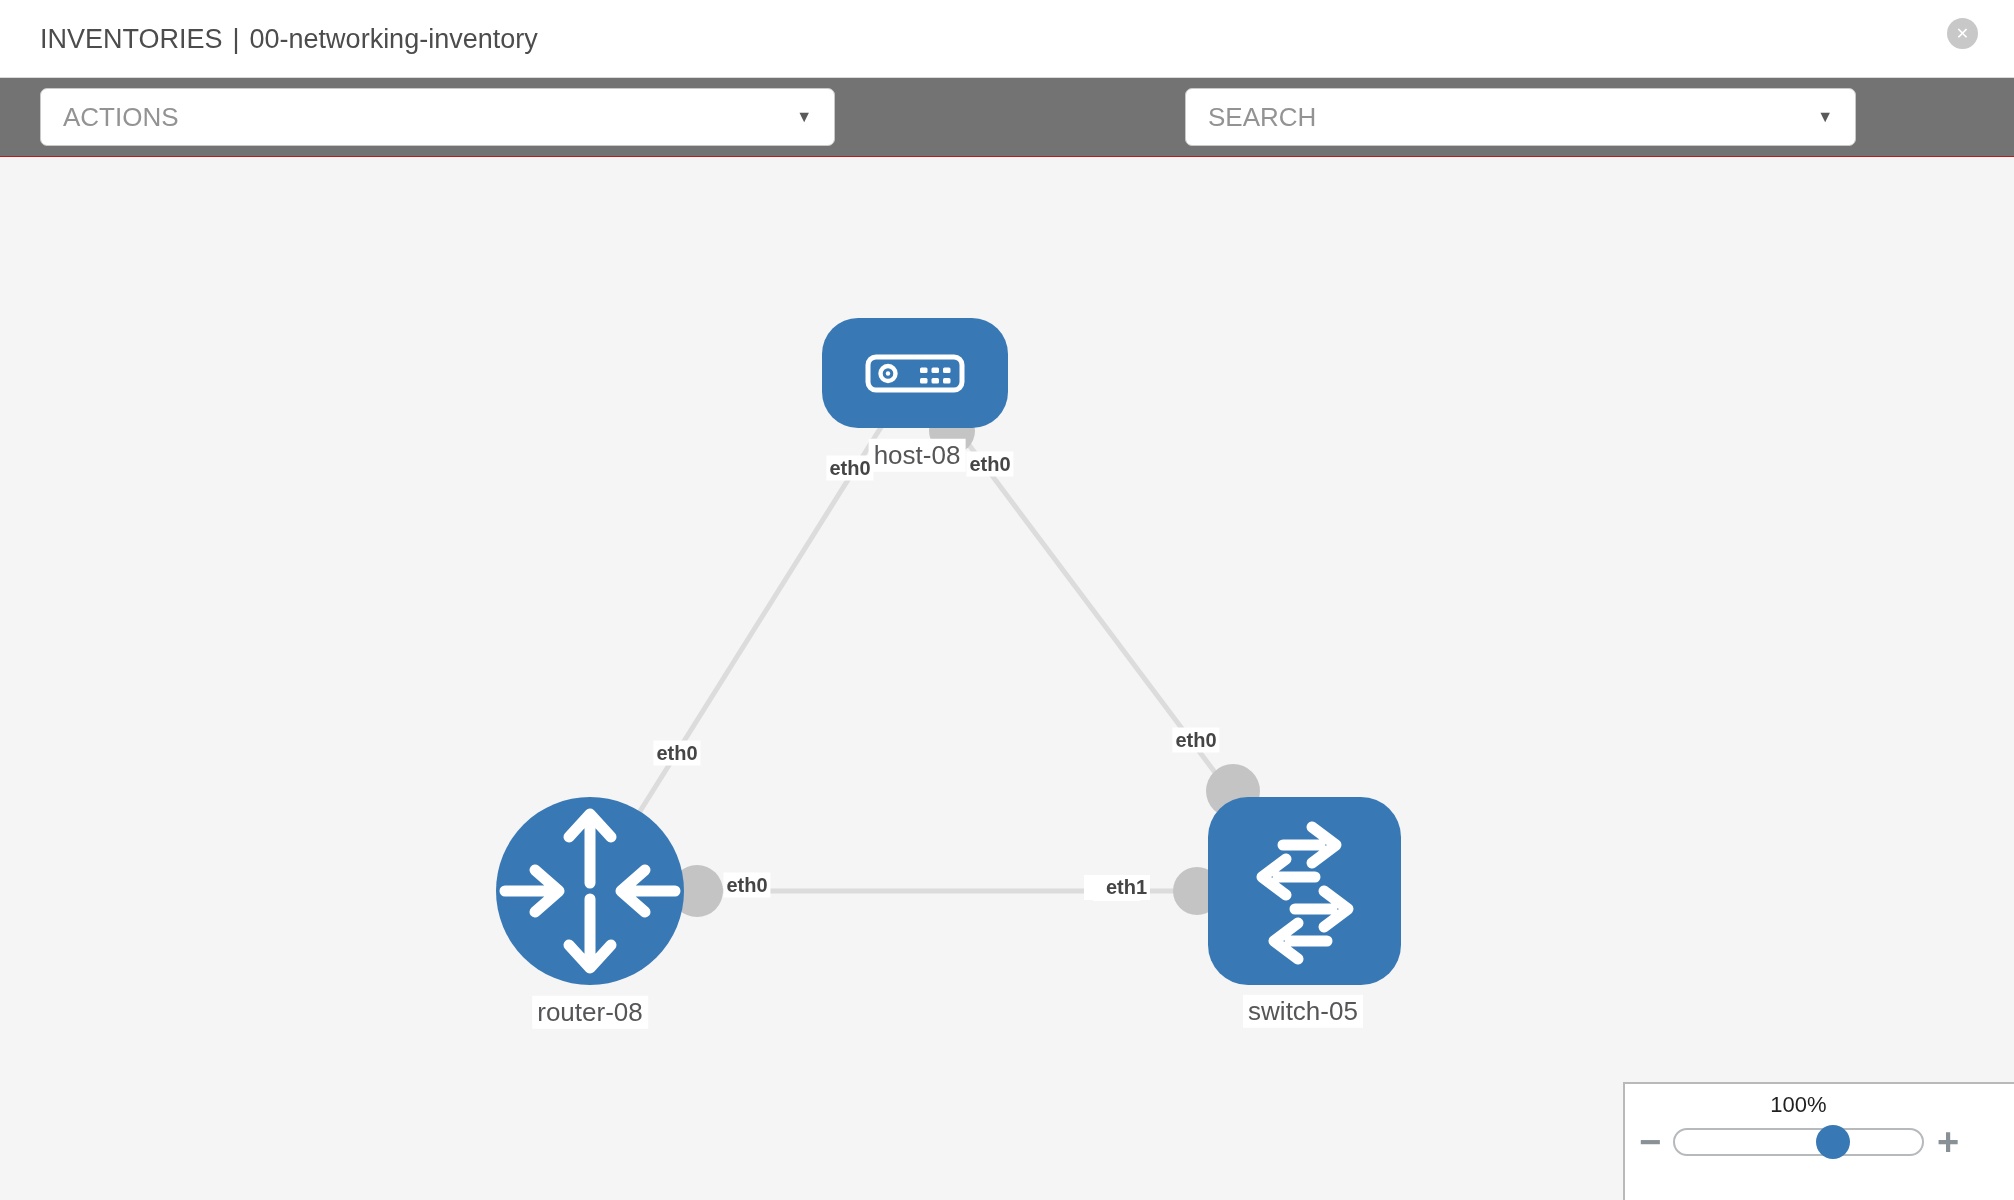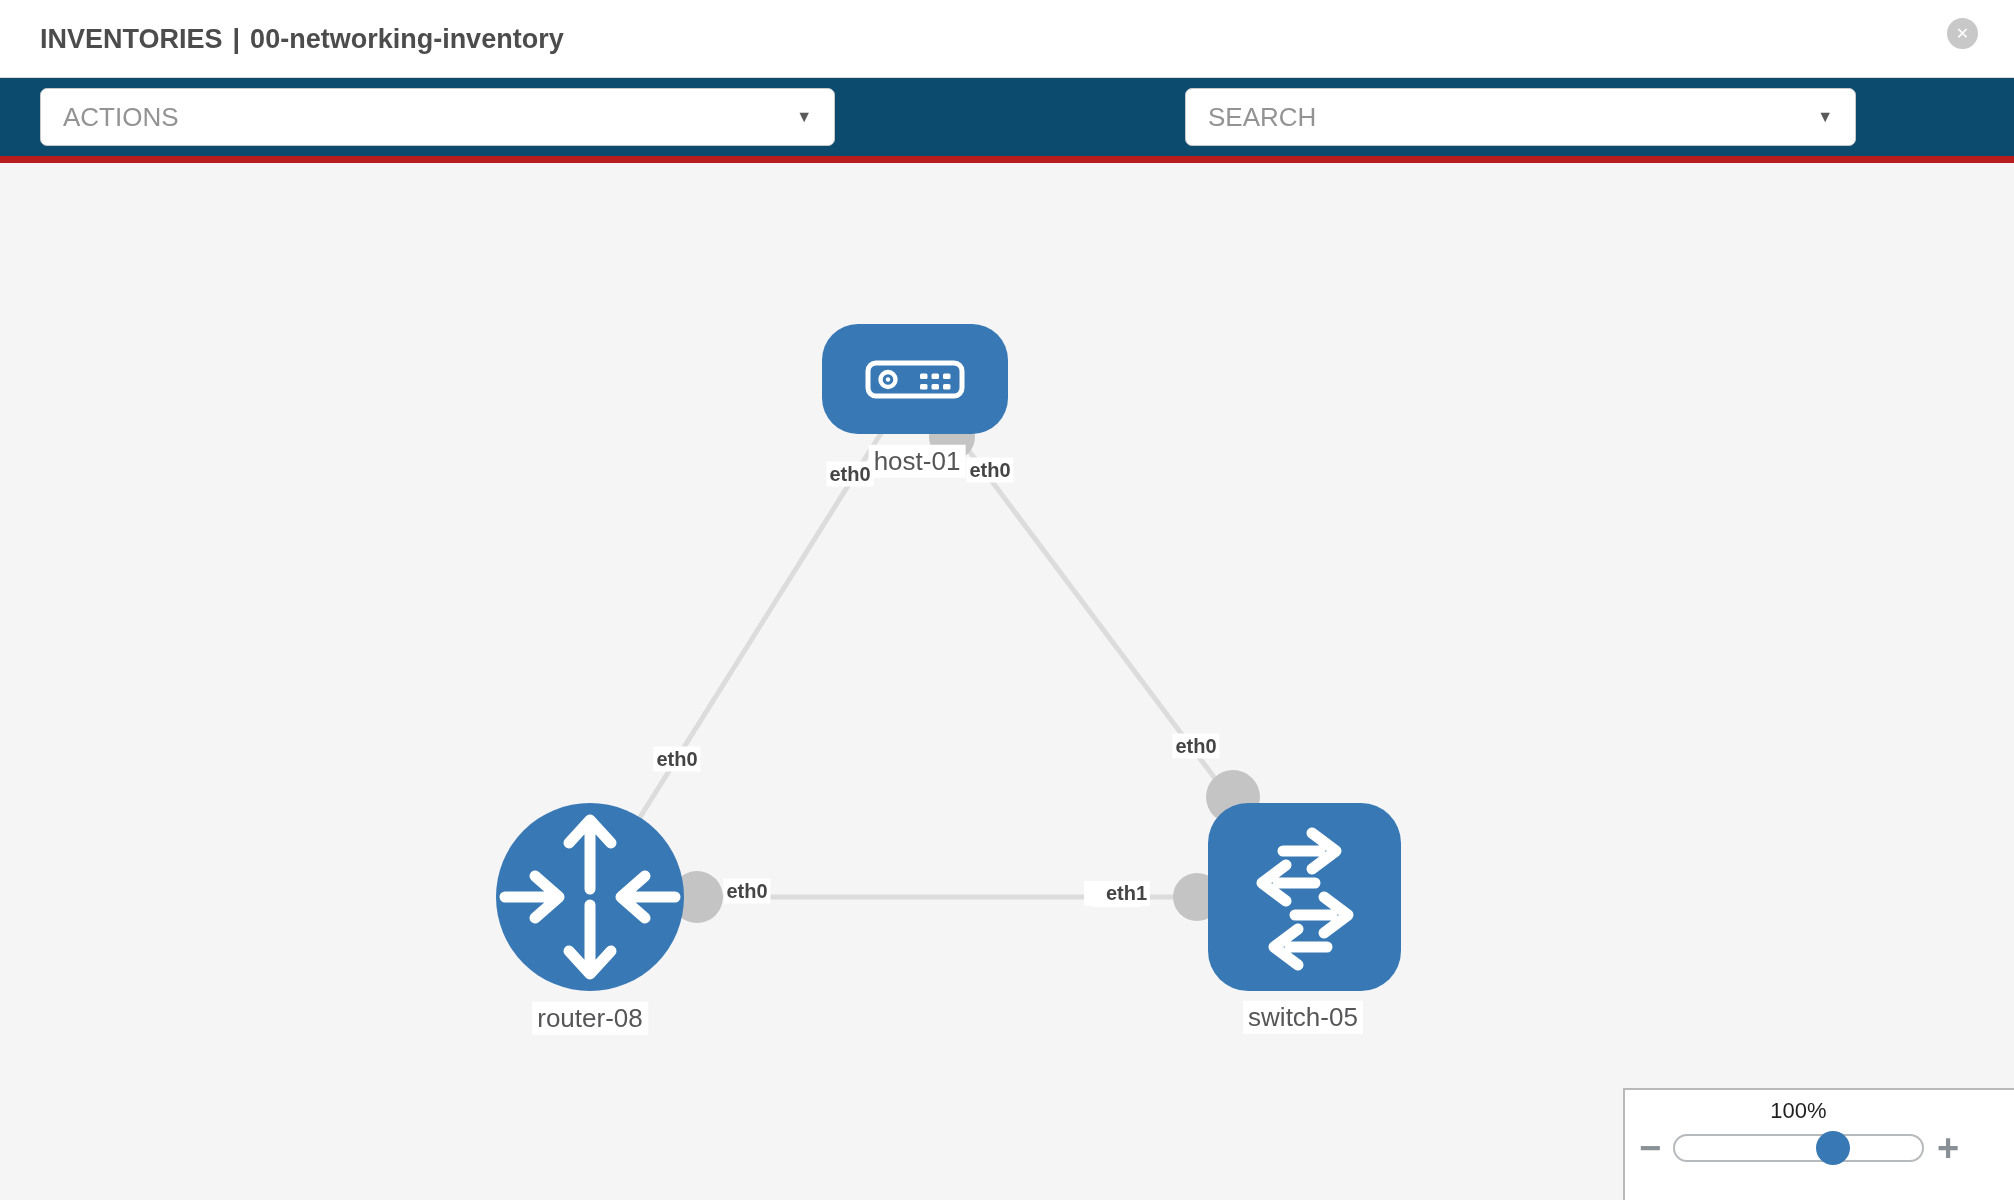--- a/index.html
+++ b/index.html
@@ -3,29 +3,29 @@
 <meta charset="utf-8">
 <style>
   html,body{margin:0;padding:0;}
   body{width:2014px;height:1200px;overflow:hidden;background:#fff;
        font-family:"Liberation Sans","DejaVu Sans",sans-serif;}
   .app{position:relative;width:2014px;height:1200px;overflow:hidden;}
 
   
   .header{position:relative;height:77px;background:#fff;}
   .page-title{position:absolute;left:40px;top:50%;transform:translateY(-50%);
-    font-size:27px;font-weight:bold;color:#4c4c4c;white-space:nowrap;}
+    font-size:27px;font-weight:normal;color:#4c4c4c;white-space:nowrap;}
   .page-title .sep{margin:0 10px;}
   .close-btn{position:absolute;left:1947px;top:18px;width:31px;height:31px;border-radius:50%;
     background:#c8c8c8;color:#fff;display:flex;align-items:center;justify-content:center;
     font-size:16px;font-weight:bold;cursor:pointer;user-select:none;}
 
   
-  .toolbar{position:relative;height:78px;background:#0c4a6e;
-    border-top:1px solid #dadada;border-bottom:7px solid #b91c1c;box-sizing:content-box;}
+  .toolbar{position:relative;height:78px;background:#737373;
+    border-top:1px solid #dadada;border-bottom:1px solid #b91c1c;box-sizing:content-box;}
   .select-box{position:absolute;top:50%;transform:translateY(-50%);height:58px;
     background:#fff;border:1px solid #c9c9c9;border-radius:7px;box-sizing:border-box;
     display:flex;align-items:center;justify-content:space-between;padding:0 22px;cursor:pointer;}
   .select-box .ph{font-size:26px;color:#939393;}
   .select-box .caret{font-size:16px;color:#5a5a5a;}
   .actions-box{left:40px;width:795px;}
   .search-box{left:1185px;width:671px;}
   .tool-btn{position:absolute;top:94px;width:48px;height:48px;background:none;border:none;
     padding:0;margin:0;cursor:pointer;}
   .tool-btn.wrench{left:1046px;}
@@ -146,21 +146,21 @@
         <rect x="1208" y="640" width="193" height="188" rx="40" fill="#3879b5"></rect>
         <g fill="none" stroke="#fff" stroke-width="11" stroke-linecap="round" stroke-linejoin="round">
           <path d="M1283 688 H1320 M1312 670 L1336 688 L1312 706"></path>
           <path d="M1315 720 H1278 M1286 702 L1262 720 L1286 738"></path>
           <path d="M1295 752 H1332 M1324 734 L1348 752 L1324 770"></path>
           <path d="M1327 784 H1290 M1298 766 L1274 784 L1298 802"></path>
         </g>
       </g>
     </svg>
 
-    <div class="chip node-label" style="left:917px;top:298px;">host-01</div>
+    <div class="chip node-label" style="left:917px;top:298px;">host-08</div>
     <div class="chip node-label" style="left:590px;top:855px;">router-08</div>
     <div class="chip node-label" style="left:1303px;top:854px;">switch-05</div>
 
     <div class="chip eth-label" style="left:850px;top:311px;">eth0</div>
     <div class="chip eth-label" style="left:990px;top:307px;">eth0</div>
     <div class="chip eth-label" style="left:677px;top:596px;">eth0</div>
     <div class="chip eth-label" style="left:1196px;top:583px;">eth0</div>
     <div class="chip eth-label" style="left:747px;top:728px;">eth0</div>
 
     <div class="chip eth-label topleft" style="left:1093px;top:719px;">eth0</div>

